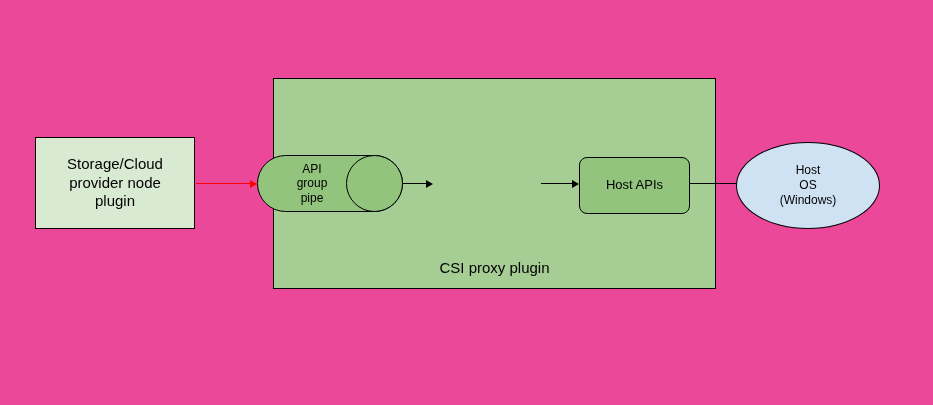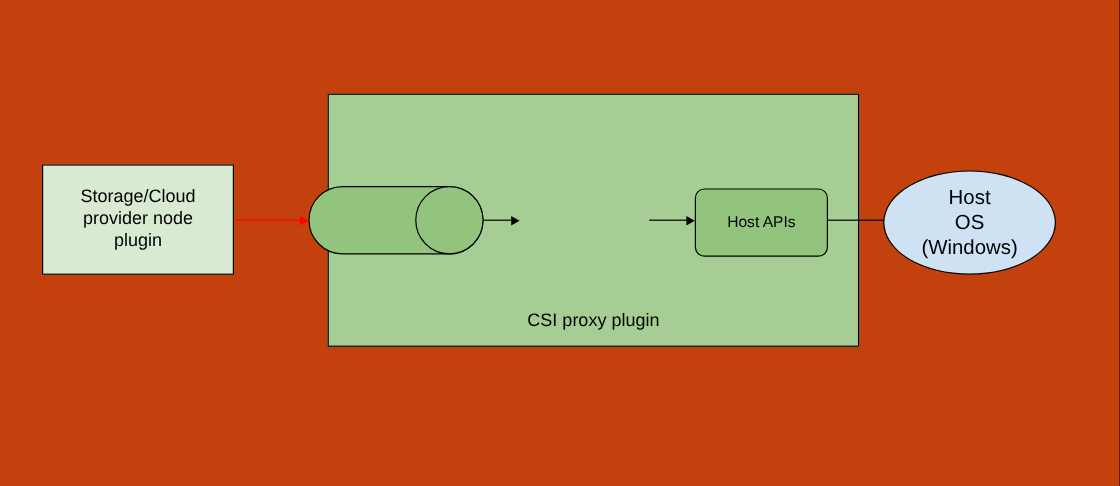--- a/index.html
+++ b/index.html
@@ -5,21 +5,21 @@
 <style>
   html, body {
     margin: 0;
     padding: 0;
     background: #000;
   }
   .canvas {
     position: relative;
     width: 933px;
     height: 405px;
-    background: #c2410c;
+    background: #ec4899;
     font-family: "Liberation Sans", sans-serif;
     color: #000;
     overflow: hidden;
   }
   .label {
     white-space: pre-line;
     text-align: center;
     line-height: 1.25;
   }
 
@@ -98,21 +98,21 @@
   
   .hostos {
     position: absolute;
     left: 736px; top: 142px;
     width: 144px; height: 87px;
     background: #cfe2f3;
     border: 1px solid #000;
     border-radius: 50%;
     box-sizing: border-box;
     display: flex; align-items: center; justify-content: center;
-    font-size: 17px;
+    font-size: 12px;
   }
 
   
   .edge {
     position: absolute;
     height: 9px;
   }
   .edge .line {
     position: absolute;
     left: 0; right: 6px; top: 4px;
@@ -153,20 +153,23 @@
     <div class="head"></div>
   </div>
 
   <div class="proxy">
     <span class="proxy-label">CSI proxy plugin</span>
   </div>
 
   <div class="pipe">
     <span class="pipe-body"></span>
     <span class="pipe-cap"></span>
+    <span class="pipe-label label">API
+group
+pipe</span>
   </div>
 
   <div class="edge edge-pipe-service">
     <div class="line"></div>
     <div class="head"></div>
   </div>
 
 
   <div class="edge edge-service-host">
     <div class="line"></div>

